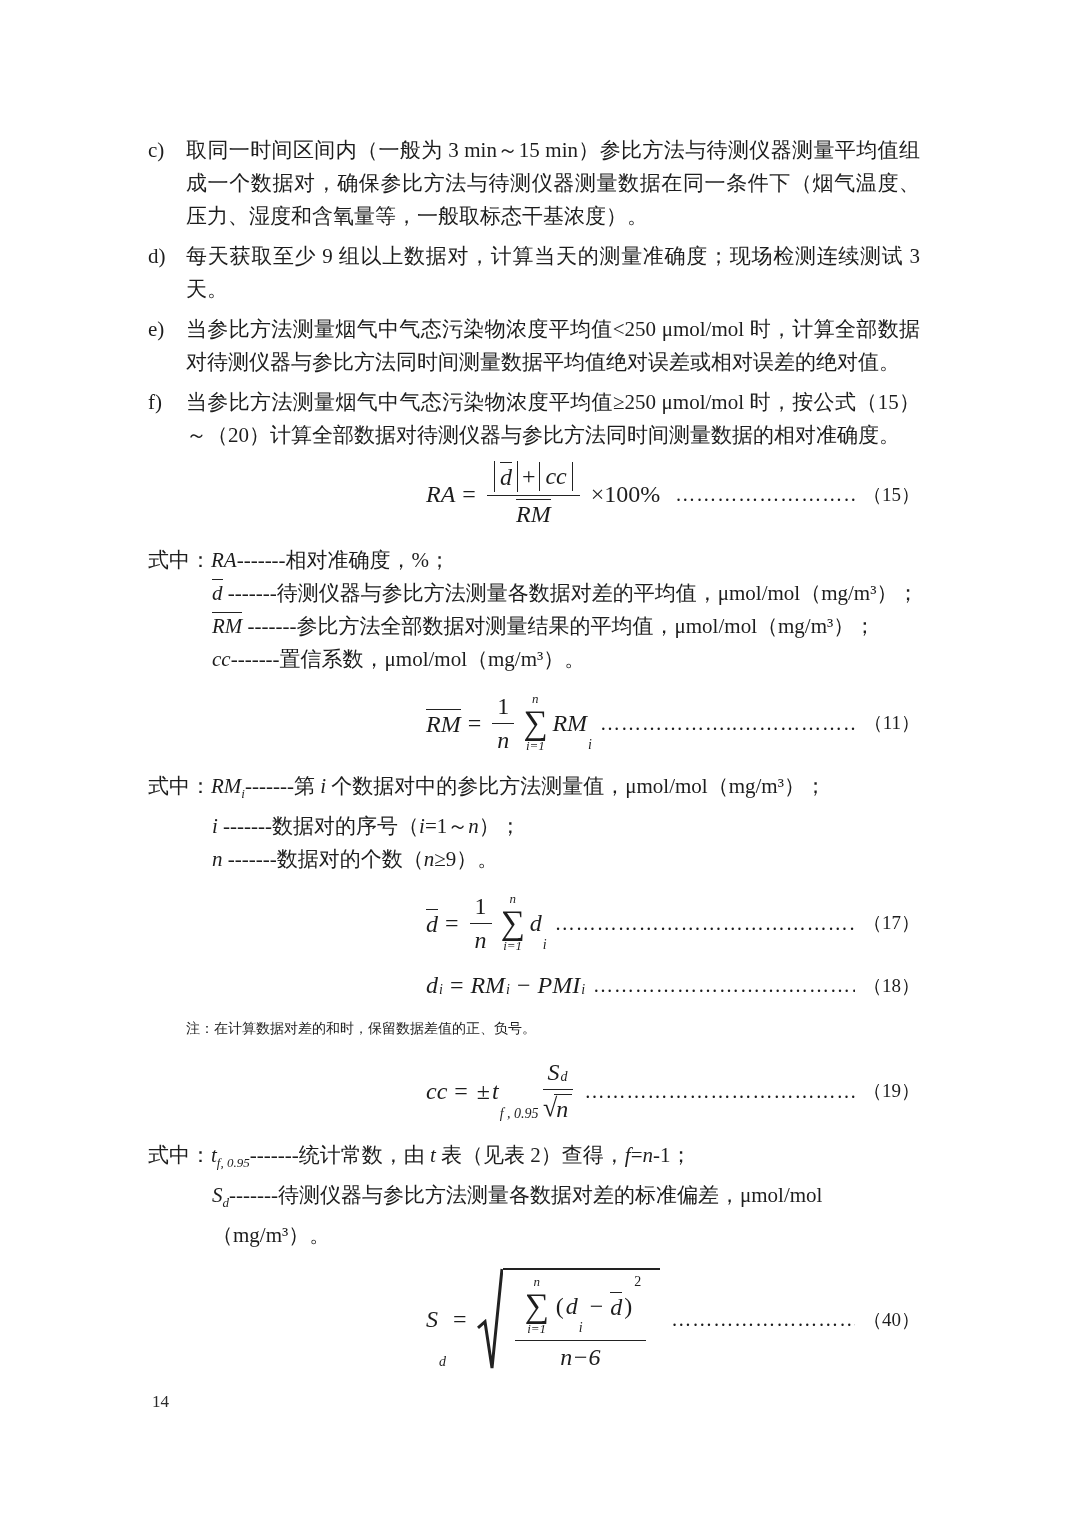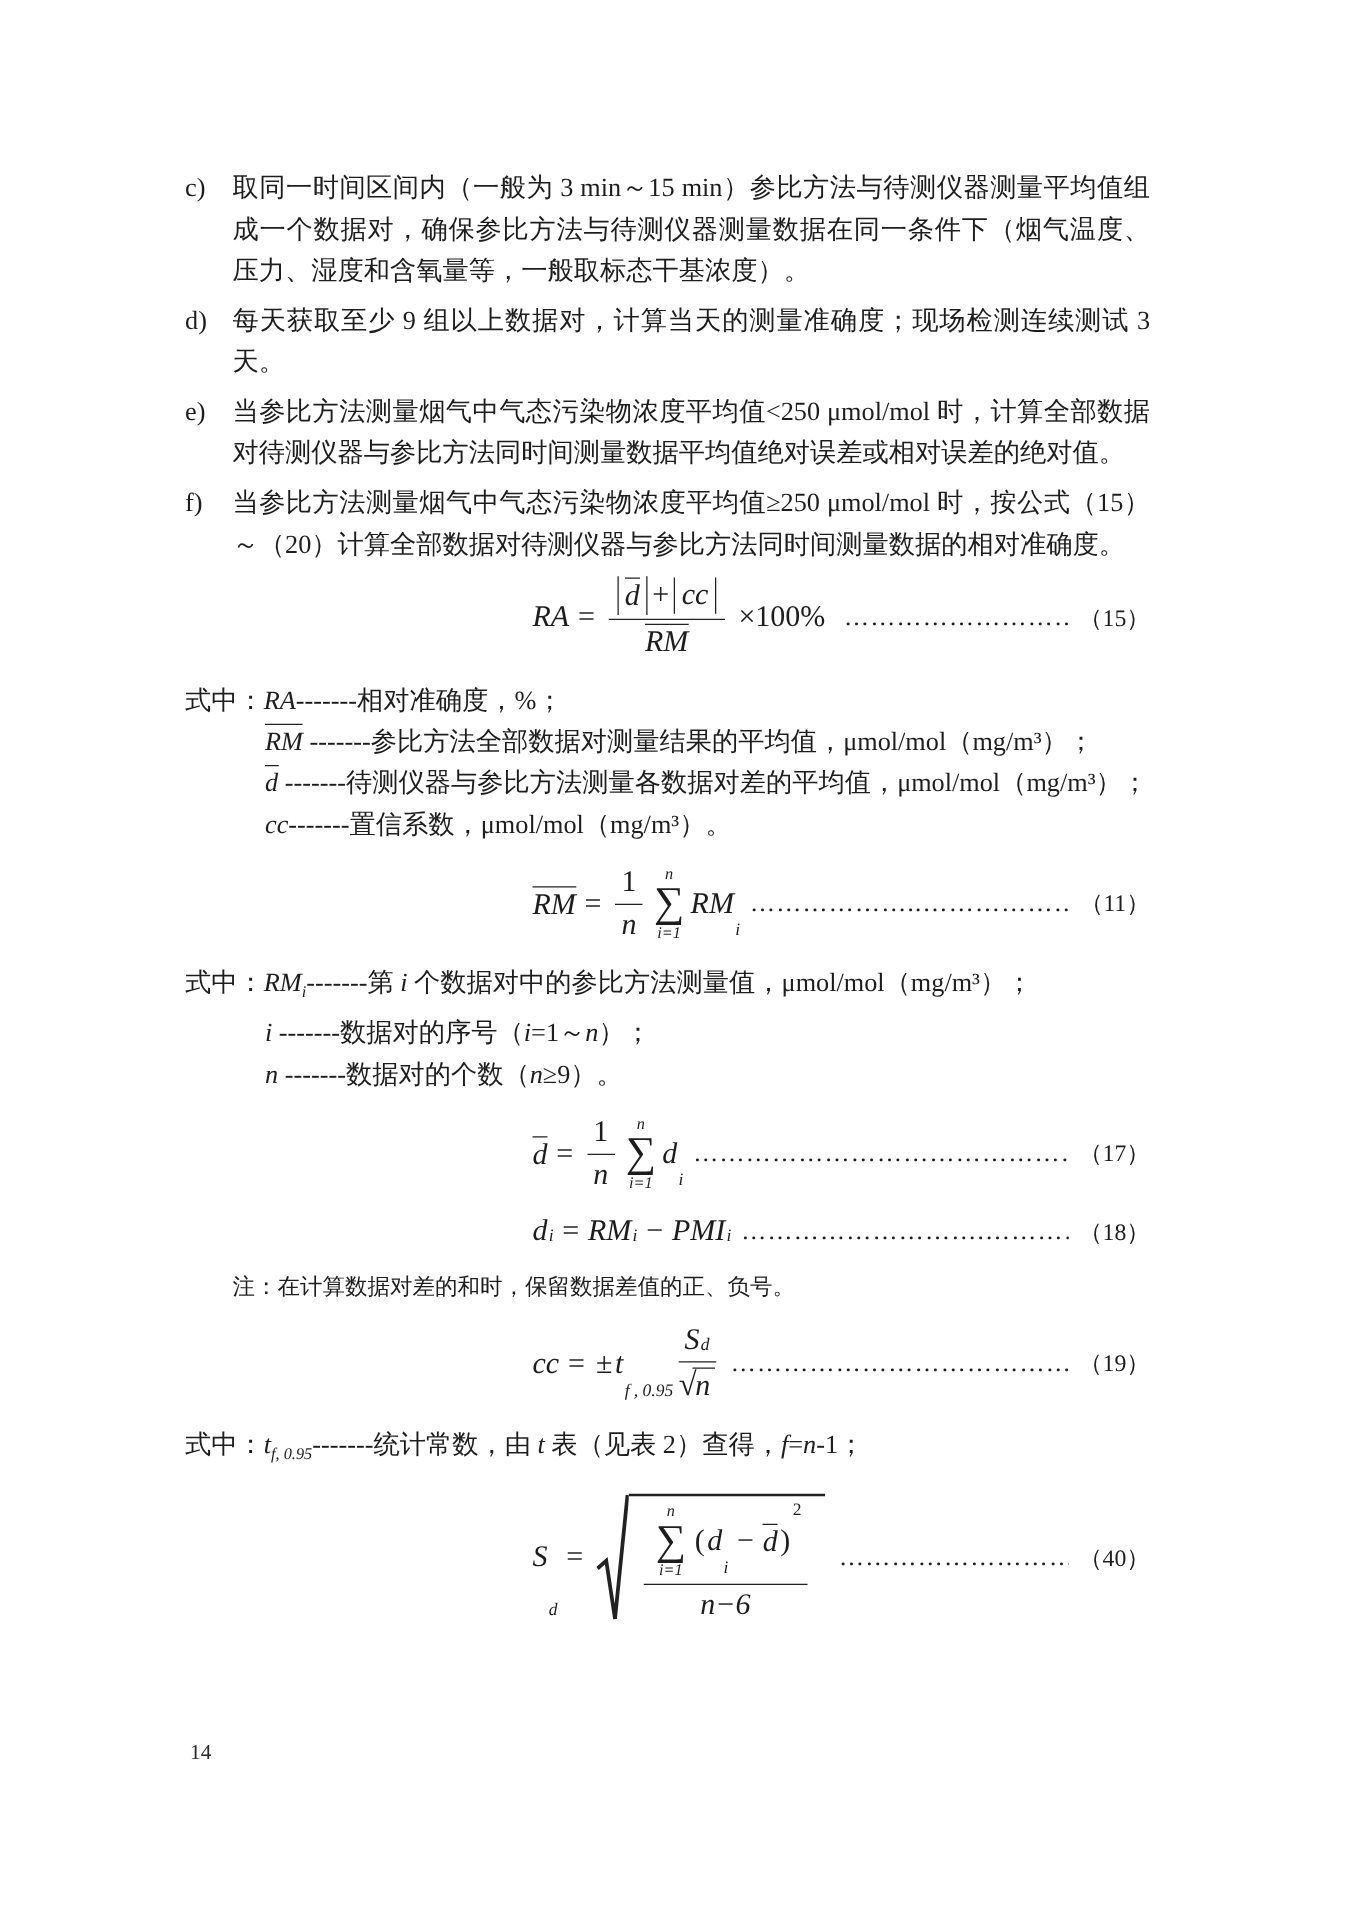--- a/index.html
+++ b/index.html
@@ -9,21 +9,21 @@
 
   
   .item{display:flex;font-size:21px;line-height:33px;margin-bottom:7px;}
   .item .marker{flex:none;width:38px;}
   .item .itext{flex:1;text-align:justify;}
 
   
   .def-block{margin:16px 0;}
   .def{font-size:21px;line-height:33px;}
   .def.cont{padding-left:64px;}
-  .note{font-size:18px;line-height:28px;padding-left:38px;margin:3px 0 1px;}
+  .note{font-size:14px;line-height:28px;padding-left:38px;margin:3px 0 1px;}
 
   .it{font-style:italic;}
   .ssub{font-size:0.62em;font-style:italic;vertical-align:-0.38em;}
   .bar{border-top:1.5px solid #222;padding-top:1px;}
 
   
   .frow{display:flex;align-items:center;margin:9px 0;padding-left:278px;font-size:24px;}
   .frow.big{margin:12px 0;}
   .fmath{display:inline-flex;align-items:center;white-space:nowrap;font-style:normal;}
   .fmath i{font-style:italic;font-family:"Liberation Serif","DejaVu Serif",serif;}
@@ -92,22 +92,22 @@
             </span>
         </span>
         <span class="mo">×100%</span>
       </span>
       <span class="leader">………………………..…………………………………</span>
       <span class="fnum">（15）</span>
     </div>
 
     <div class="def-block">
       <div class="def"><span>式中：</span><span class="it">RA</span><span>-------相对准确度，%；</span></div>
+      <div class="def cont"><span class="it bar">d</span><span> -------待测仪器与参比方法测量各数据对差的平均值，μmol/mol（mg/m³）；</span></div>
       <div class="def cont"><span class="it bar">RM</span><span> -------参比方法全部数据对测量结果的平均值，μmol/mol（mg/m³）；</span></div>
-      <div class="def cont"><span class="it bar">d</span><span> -------待测仪器与参比方法测量各数据对差的平均值，μmol/mol（mg/m³）；</span></div>
       <div class="def cont"><span class="it">cc</span><span>-------置信系数，μmol/mol（mg/m³）。</span></div>
     </div>
 
     <div class="frow">
       <span class="fmath">
         <i class="bar">RM</i>
         <span class="mo">=</span>
         <span class="vfrac">
           <span class="vnum">1</span>
           <span class="vden">
@@ -190,20 +190,21 @@
               <i class="uroot">n</i>
           </span>
         </span>
       </span>
       <span class="leader">…………………………………...……</span>
       <span class="fnum">（19）</span>
     </div>
 
     <div class="def-block">
       <div class="def"><span>式中：</span><span class="it">t</span><span class="it ssub">f, 0.95</span><span>-------统计常数，由 </span><span class="it">t</span><span> 表（见表 2）查得，</span><span class="it">f</span><span>=</span><span class="it">n</span><span>-1；</span></div>
+      <div class="def cont"><span class="it">S</span><span class="it ssub">d</span><span>-------待测仪器与参比方法测量各数据对差的标准偏差，μmol/mol（mg/m³）。</span></div>
     </div>
 
     <div class="frow big">
       <span class="fmath">
         <i>S</i>
           <span class="fsub">d</span>
         <span class="mo">=</span>
         <span class="bigsqrt">
           <span class="bigrad">
             <svg viewBox="0 0 26 100" preserveAspectRatio="none" aria-hidden="true">

